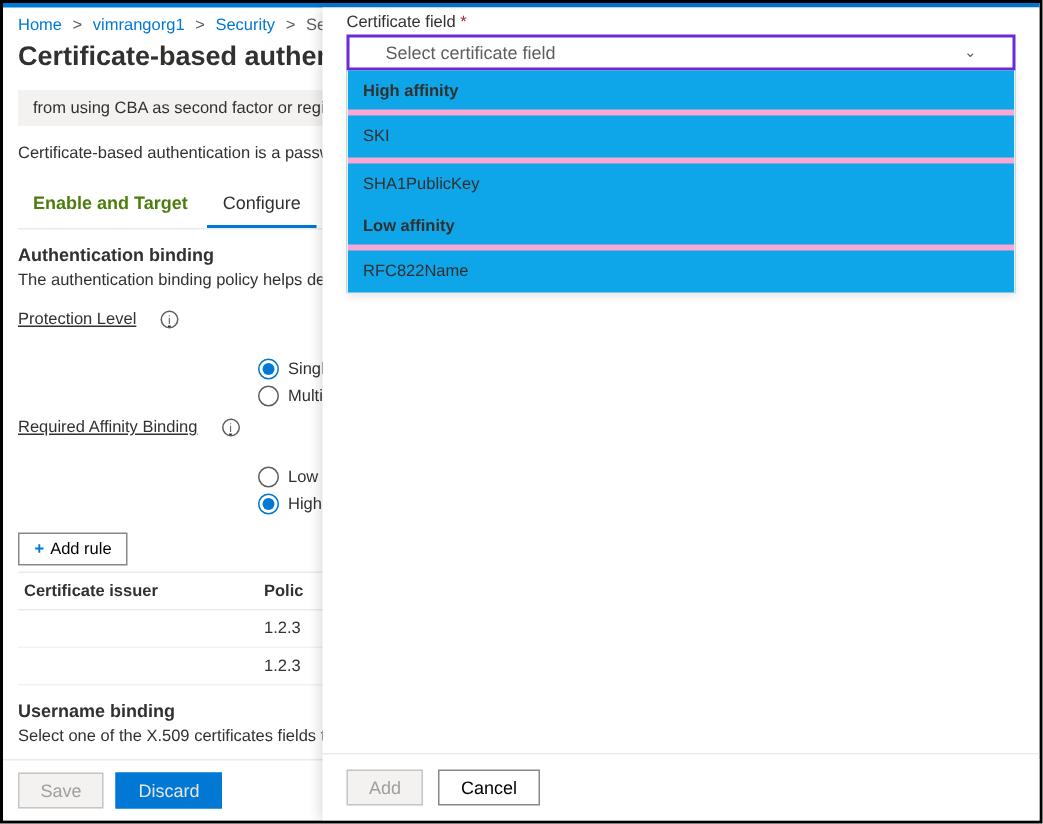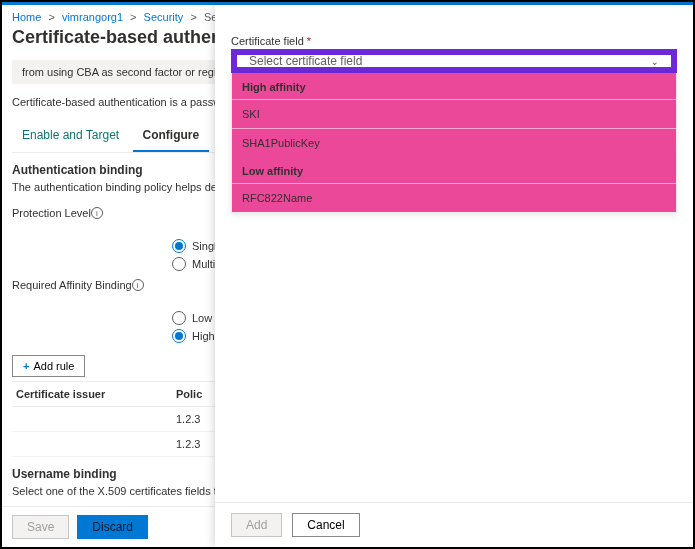--- a/index.html
+++ b/index.html
@@ -5,63 +5,63 @@
   * { box-sizing: border-box; margin: 0; padding: 0; font-family: "Segoe UI", Arial, sans-serif; }
   body { width: 695px; height: 549px; overflow: hidden; font-size: 12px; color: #323130; border: 2px solid #000; position: relative; background: #fff; }
   .topbar { height: 3px; background: #0078d4; }
   .breadcrumb { padding: 6px 10px 4px; font-size: 11px; color: #605e5c; }
   .breadcrumb a { color: #0078d4; text-decoration: none; }
   .breadcrumb .sep { margin: 0 4px; color: #605e5c; }
   h1.page-title { font-size: 18px; font-weight: 600; padding: 0 10px 6px; }
   .info-banner { background: #f3f2f1; margin: 6px 10px; padding: 6px 10px; font-size: 11px; color: #323130; }
   .intro { padding: 6px 10px; font-size: 11px; color: #323130; }
   .tabs { border-bottom: 1px solid #edebe9; margin: 8px 10px 0; }
-  .tab { display: inline-block; padding: 6px 10px 8px; font-size: 12px; color: #0f766e; cursor: pointer; }
-  .tab.active { color: #323130; border-bottom: 2px solid #0078d4; font-weight: 700; }
+  .tab { display: inline-block; padding: 6px 10px 8px; font-size: 12px; color: #4d7c0f; cursor: pointer; font-weight: bold; }
+  .tab.active { color: #323130; border-bottom: 2px solid #0078d4; font-weight: 400; }
   .section { padding: 10px 10px 4px; }
   .section h3 { font-size: 12px; font-weight: 600; margin-bottom: 4px; }
   .section p { font-size: 11px; color: #323130; margin-bottom: 6px; }
   .section a { color: #0078d4; text-decoration: none; }
   .form-row { display: flex; align-items: flex-start; padding: 4px 10px; font-size: 11px; }
-  .form-row .label { width: 160px; display: flex; align-items: center; gap: 0; }
+  .form-row .label { width: 160px; display: flex; align-items: center; gap: 16px; text-decoration: underline; }
   .form-row .info-icon { width: 12px; height: 12px; border: 1px solid #605e5c; border-radius: 50%; display: inline-flex; align-items: center; justify-content: center; font-size: 8px; color: #605e5c; }
   .radio-group { display: flex; flex-direction: column; gap: 4px; margin-top: 32px; }
   .radio-option { display: flex; align-items: center; gap: 6px; }
   .radio { width: 14px; height: 14px; border: 1px solid #605e5c; border-radius: 50%; display: inline-flex; align-items: center; justify-content: center; }
   .radio.checked { border-color: #0078d4; }
   .radio.checked::after { content: ""; width: 8px; height: 8px; background: #0078d4; border-radius: 50%; }
   .add-rule-btn { display: inline-flex; align-items: center; gap: 4px; border: 1px solid #8a8886; background: #fff; padding: 4px 10px; font-size: 11px; cursor: pointer; margin: 8px 10px 4px; }
   .add-rule-btn .plus { color: #0078d4; font-weight: bold; }
   .tbl { margin: 0 10px; border-top: 1px solid #edebe9; }
   .tbl .header { display: flex; font-size: 11px; font-weight: 600; padding: 6px 4px; border-bottom: 1px solid #edebe9; }
   .tbl .cell1 { width: 160px; }
   .tbl .row { display: flex; font-size: 11px; padding: 6px 4px; border-bottom: 1px solid #f3f2f1; }
   .warn-banner { background: #fff4ce; margin: 6px 10px; padding: 8px 10px; font-size: 11px; display: flex; align-items: center; gap: 8px; }
   .warn-icon { color: #d83b01; font-size: 14px; }
   .cert-field-list { margin: 0 10px; }
   .cert-field-list .header { font-size: 11px; font-weight: 600; padding: 6px 4px; border-bottom: 1px solid #edebe9; border-top: 1px solid #edebe9; }
   .cert-field-list .row { font-size: 11px; padding: 8px 4px; border-bottom: 1px solid #f3f2f1; }
   .footer-bar { position: absolute; bottom: 0; left: 0; right: 0; padding: 8px 10px; border-top: 1px solid #edebe9; display: flex; gap: 8px; background:#fff; }
   .btn { padding: 4px 14px; font-size: 12px; border: 1px solid #8a8886; background: #fff; cursor: pointer; }
   .btn.disabled { color: #a19f9d; border-color: #c8c6c4; background: #f3f2f1; cursor: default; }
-  .btn.primary { background: #0078d4; color: #0f172a; border-color: #0078d4; }
+  .btn.primary { background: #0078d4; color: #e5e5e5; border-color: #0078d4; }
 
   
   .panel { position: absolute; top: 3px; right: 0; bottom: 0; width: 478px; background: #fff; box-shadow: -2px 0 8px rgba(0,0,0,0.15); display: flex; flex-direction: column; }
   .panel-header { display: flex; justify-content: space-between; align-items: center; padding: 14px 16px 10px; }
   .panel-header h2 { font-size: 18px; font-weight: 600; }
   .close-x { font-size: 14px; color: #605e5c; cursor: pointer; padding: 4px; }
   .panel-body { padding: 4px 16px; flex: 1; overflow: auto; }
-  .field-label { font-size: 11px; color: #323130; margin-bottom: 2px; margin-top: 26px; }
+  .field-label { font-size: 11px; color: #323130; margin-bottom: 2px; }
   .field-label .req { color: #a4262c; }
-  .dropdown { border: 6px solid #6d28d9; height: 24px; display: flex; align-items: center; justify-content: space-between; padding: 0 12px; font-size: 12px; color: #605e5c; background: #fff; cursor: pointer; }
+  .dropdown { border: 2px solid #6d28d9; height: 24px; display: flex; align-items: center; justify-content: space-between; padding: 0 24px; font-size: 12px; color: #605e5c; background: #fff; cursor: pointer; }
   .chevron { font-size: 10px; color: #605e5c; }
-  .dropdown-list { border: 1px solid #edebe9; border-top: none; box-shadow: 0 2px 6px rgba(0,0,0,0.1); background: #ec4899; }
+  .dropdown-list { border: 1px solid #edebe9; border-top: none; box-shadow: 0 2px 6px rgba(0,0,0,0.1); background: #0ea5e9; }
   .dropdown-list .group-header { font-size: 11px; font-weight: 600; padding: 8px 10px 6px; }
-  .dropdown-list .option { font-size: 11px; padding: 8px 10px; cursor: pointer; border-top: 1px solid #f9a8d4; }
+  .dropdown-list .option { font-size: 11px; padding: 8px 10px; cursor: pointer; border-top: 4px solid #f9a8d4; }
   .panel-footer { padding: 10px 16px; border-top: 1px solid #edebe9; display: flex; gap: 10px; }
 </style>
 </head>
 <body>
 
 
 
 <div class="topbar"></div>
 
 <div class="breadcrumb">

